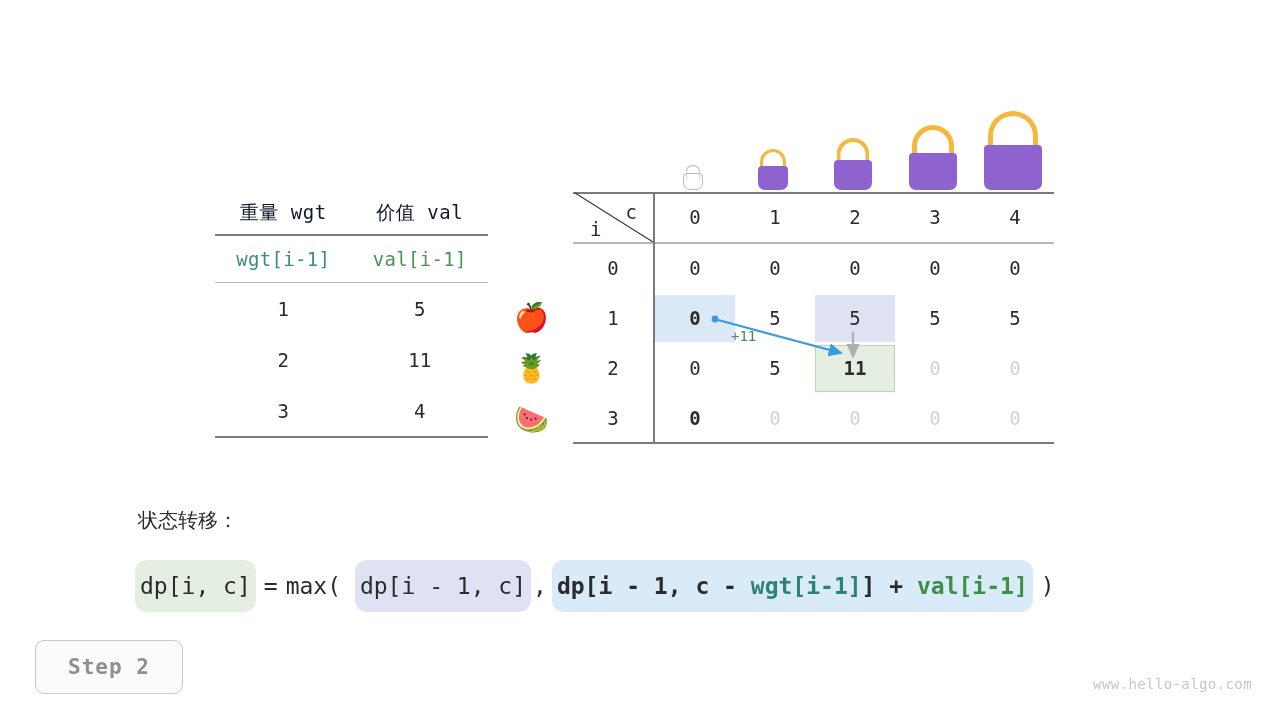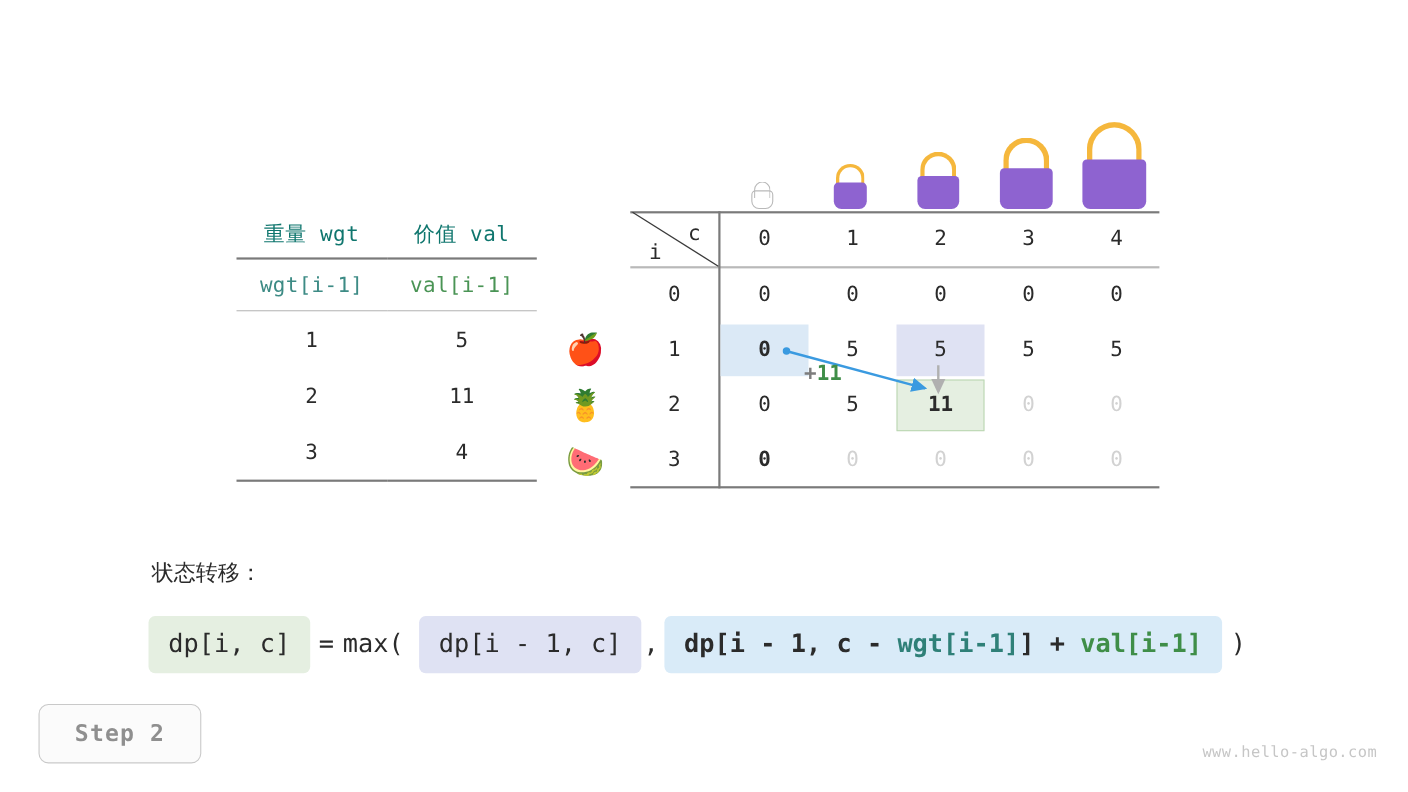--- a/index.html
+++ b/index.html
@@ -27,21 +27,21 @@
     border-collapse: collapse;
     width: 100%;
   }
   #items-table td, #items-table th {
     text-align: center;
     font-weight: normal;
     padding: 0;
     font-size: 19px;
   }
   .it-head th {
-    color: #0f766e;
+    color: #0f172a;
     font-weight: bold;
     font-size: 19.5px;
     height: 42px;
     vertical-align: middle;
     letter-spacing: 0.5px;
   }
   .it-rule-top td {
     border-bottom: 2px solid #7a7a7a;
     height: 0;
     padding: 0;
@@ -207,22 +207,22 @@
 
   
   #arrow-layer {
     position: absolute; left: 0; top: 0; width: 481px; height: 252px;
     pointer-events: none;
   }
   #plus-label {
     position: absolute;
     left: 158px;
     top: 136px;
-    font-size: 19px;
-    font-weight: bold;
+    font-size: 14px;
+    font-weight: normal;
     white-space: nowrap;
   }
   #plus-label .plus { color: #7d7d7d; }
   #plus-label .num  { color: #3f8e48; }
 
   
   #state-label {
     position: absolute;
     left: 138px;
     top: 507px;
@@ -234,22 +234,22 @@
     position: absolute;
     left: 135px;
     top: 560px;
     font-size: 23px;
     white-space: nowrap;
     line-height: 44px;
     color: #2b2b2b;
   }
   #formula .box {
     display: inline-block;
-    padding: 4px 18px;
-    border-radius: 6px;
+    padding: 4px 5px;
+    border-radius: 12px;
     vertical-align: middle;
   }
   #formula .plain { vertical-align: middle; }
   .bx-green  { background: #e5efe1; }
   .bx-purple { background: #dfe2f3; }
   .bx-blue   { background: #d9ebf8; }
   .f-bold { font-weight: bold; text-align: center; }
   .f-wgt { color: #2f8078; font-weight: bold; }
   .f-val { color: #3f8e48; font-weight: bold; }
 

